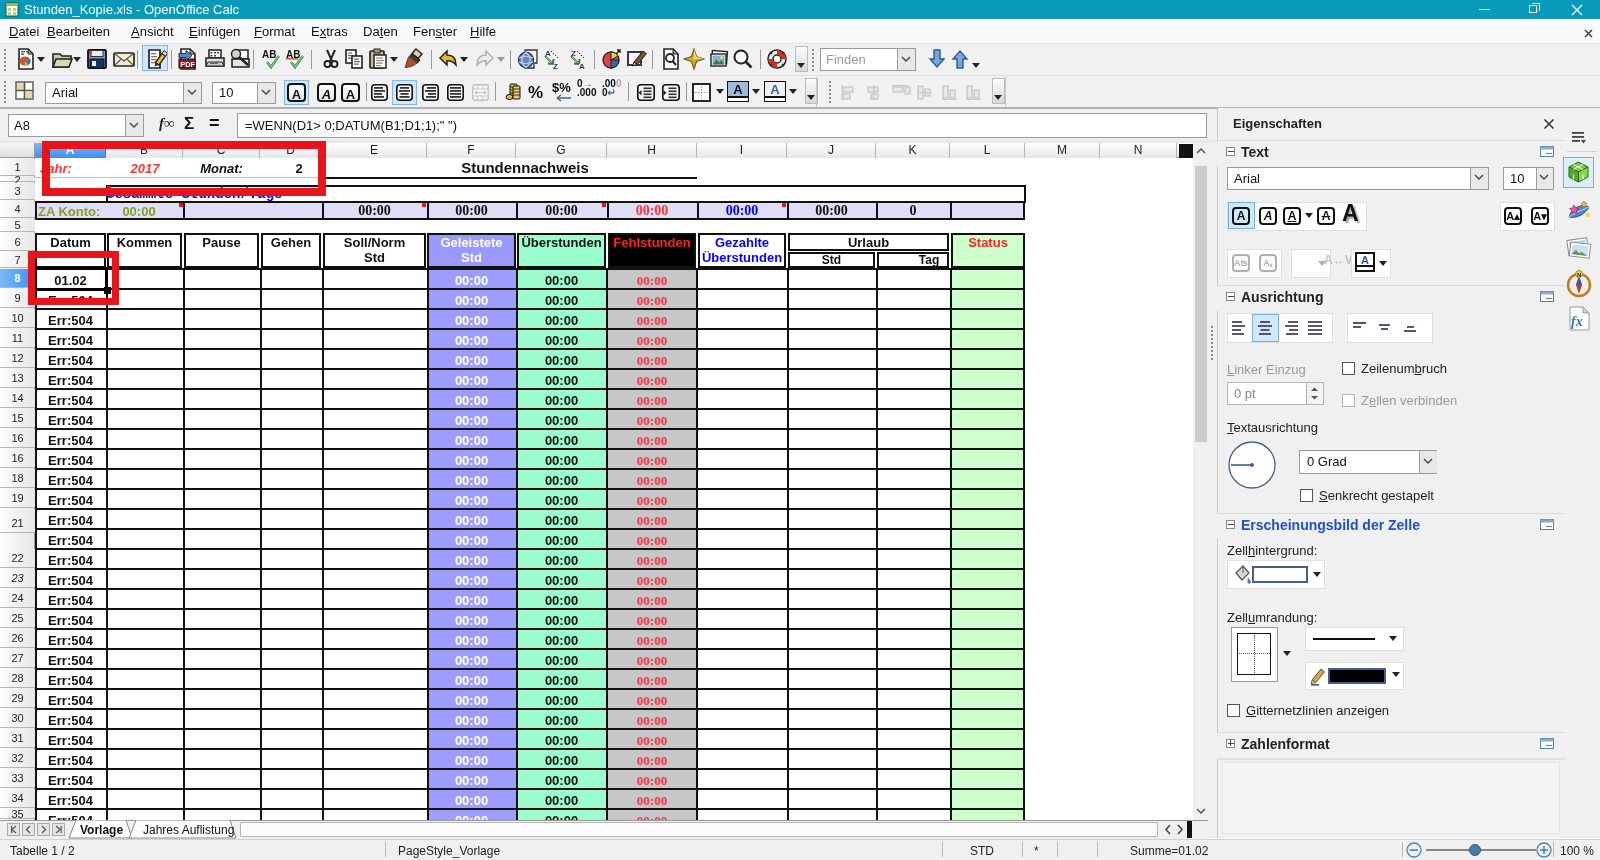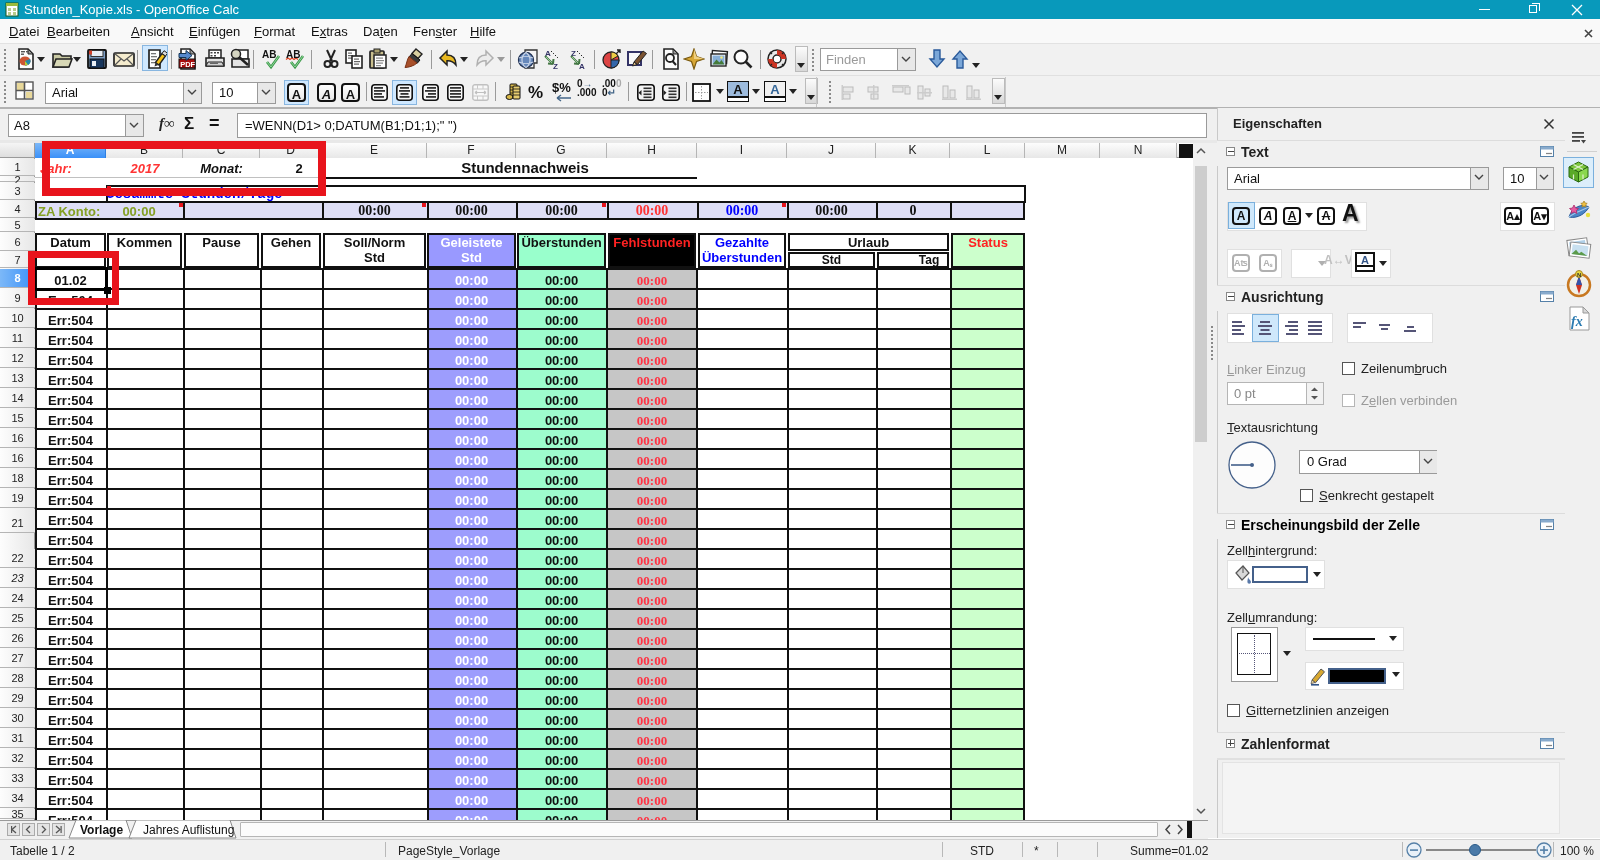--- a/index.html
+++ b/index.html
@@ -862,21 +862,21 @@
 <div class="ab" style="left:1307px;top:454px;font-size:13px;color:#111;">0 Grad</div>
 <div class="ab" style="left:1419px;top:451px;width:18px;height:22px;background:#e8e8e8;border-left:1px solid #9a9a9a;"></div>
 <svg class="ab" style="left:1423px;top:458px" width="10" height="8">
     <path d="M1 1 l4 4 4-4" stroke="#444" fill="none" stroke-width="1.4"></path>
   </svg>
 <div class="cb" style="left:1300px;top:489px;"></div>
 <div class="ab" style="left:1319px;top:488px;font-size:13px;color:#222;"><u>S</u>enkrecht gestapelt</div>
 <div class="ab" style="left:1217px;top:513px;width:348px;height:26px;background:#f0f0f0;border-top:1px solid #dcdcdc;"></div>
 <div class="ab" style="left:1226px;top:520px;width:9px;height:9px;border:1px solid #888;background:#fff;"></div>
 <div class="ab" style="left:1227.5px;top:523.5px;width:6px;height:1.2px;background:#444;"></div>
-<div class="ab" style="left:1241px;top:517px;font-size:14px;font-weight:bold;color:#000000;">Erscheinungsbild der Zelle</div>
+<div class="ab" style="left:1241px;top:517px;font-size:14px;font-weight:bold;color:#1d4ed8;">Erscheinungsbild der Zelle</div>
 <svg class="ab" style="left:1540px;top:519px" width="14" height="11">
     <rect x="0.5" y="0.5" width="13" height="10" fill="#fff" stroke="#5580a8"></rect>
     <rect x="0.5" y="0.5" width="13" height="3" fill="#88aacc"></rect>
     <circle cx="9" cy="7.5" r="0.8" fill="#555"></circle>
     <circle cx="11" cy="7.5" r="0.8" fill="#555"></circle>
     <circle cx="7" cy="7.5" r="0.8" fill="#555"></circle>
   </svg>
 <div class="ab" style="left:1227px;top:543px;font-size:13px;color:#222;">Zell<u>h</u>intergrund:</div>
 <div class="ab" style="left:1227px;top:560px;width:98px;height:29px;background:#fff;border:1px solid #e0e0e0;"></div>
 <svg class="ab" style="left:1232px;top:564px" width="20" height="20">

